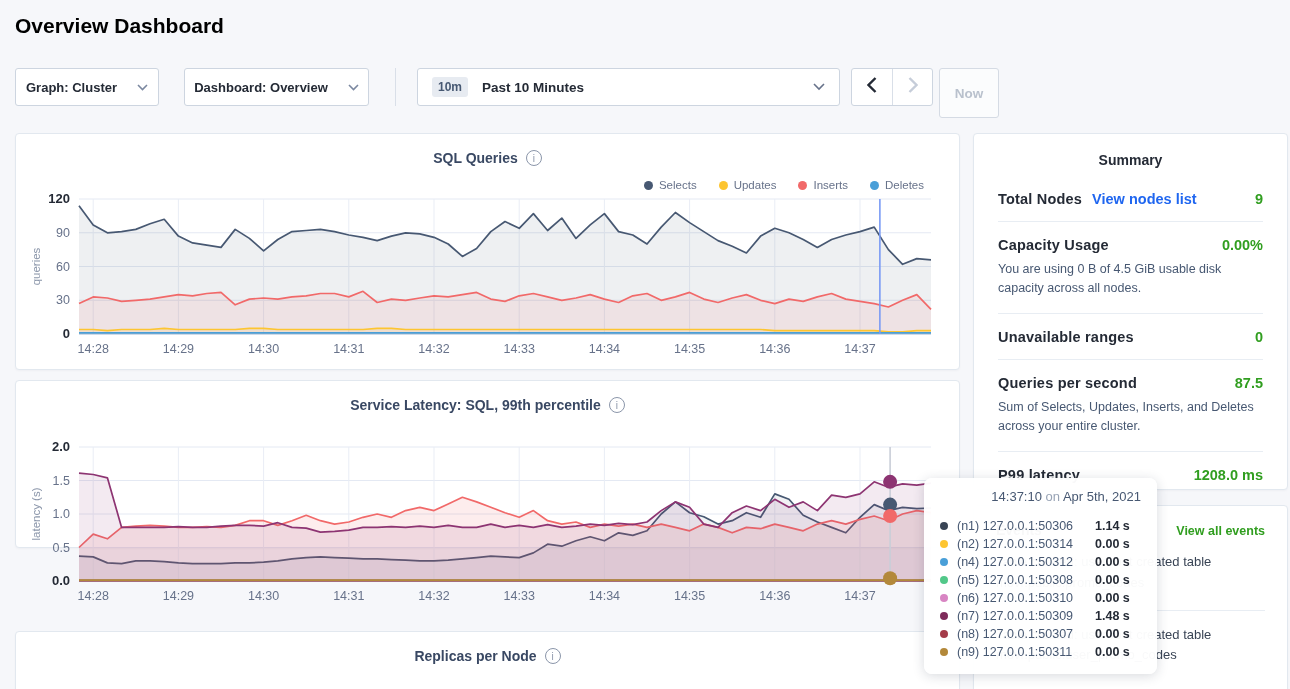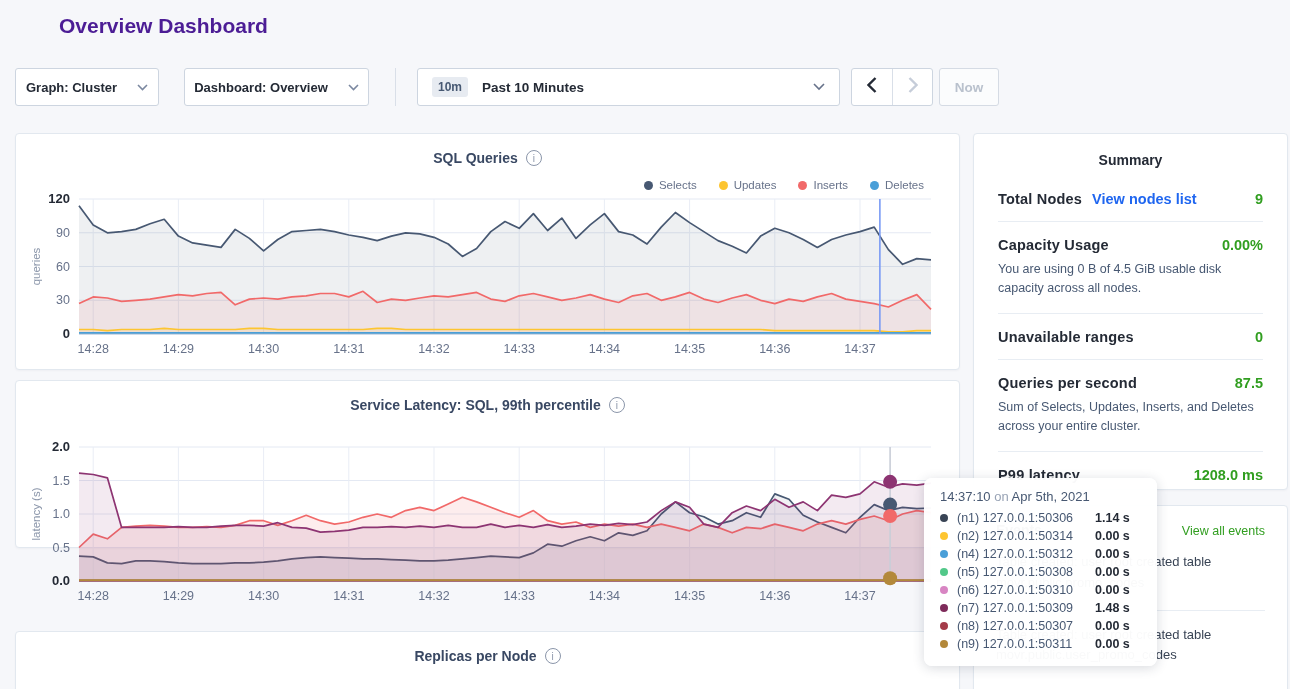--- a/index.html
+++ b/index.html
@@ -1,34 +1,34 @@
 <!DOCTYPE html>
 <html><head>
 <meta charset="utf-8">
 <style>
   * { margin:0; padding:0; box-sizing:border-box; }
   html,body { width:1290px; height:689px; overflow:hidden; }
   body { font-family:"Liberation Sans", sans-serif; background:#f6f7fa; color:#242a35; }
   #app { position:relative; width:1290px; height:689px; }
 
-  .page-title { position:absolute; left:15px; top:14px; font-size:21px; font-weight:600; color:#4c1d95;margin-left:44px; }
+  .page-title { position:absolute; left:15px; top:14px; font-size:21px; font-weight:600; color:#000000; }
 
   
   .tbtn { position:absolute; top:68px; height:38px; background:#fff; border:1px solid #cdd5e0; border-radius:3px;
           display:flex; align-items:center; justify-content:center; gap:20px; font-size:13px; font-weight:700; color:#242a35; cursor:pointer; }
   .chev { display:inline-flex; }
   .toolbar-divider { position:absolute; left:395px; top:68px; width:1px; height:38px; background:#d9dfe8; }
   .time-select { position:absolute; left:417px; top:68px; width:423px; height:38px; background:#fff; border:1px solid #cdd5e0; border-radius:3px;
                  display:flex; align-items:center; padding:0 14px; cursor:pointer; }
   .time-badge { background:#e7ebf1; border-radius:3px; font-size:12px; font-weight:700; color:#475872; padding:3px 6px; margin-right:14px; }
   .time-label { font-size:13.5px; font-weight:700; color:#242a35; flex:1; }
   .arrow-group { position:absolute; left:851px; top:68px; height:38px; display:flex; border:1px solid #cdd5e0; border-radius:3px; background:#fff; overflow:hidden; }
   .arrow-btn { width:40px; display:flex; align-items:center; justify-content:center; cursor:pointer; }
   .arrow-btn + .arrow-btn { border-left:1px solid #d9dfe8; }
-  .now-btn { position:absolute; left:939px; top:68px; width:60px; height:38px; border:1px solid #d5dbe4; border-radius:3px;
+  .now-btn { position:absolute; left:939px; top:68px; width:60px; height:50px; border:1px solid #d5dbe4; border-radius:3px;
              background:rgba(255,255,255,.6); color:#b9c1cd; font-size:13.5px; font-weight:700;
              display:flex; align-items:center; justify-content:center; }
 
   .card { position:absolute; background:#fff; border:1px solid #e2e8ef; border-radius:4px; box-shadow:0 1px 2px rgba(50,60,80,.04); }
   #card-sql      { left:15px; top:133px; width:945px; height:237px;text-align:center; }
   #card-latency  { left:15px; top:380px; width:945px; height:168px; }
   #card-replicas { left:15px; top:631px; width:945px; height:120px; }
   #card-summary  { left:973px; top:133px; width:315px; height:357px; }
   #card-events   { left:973px; top:505px; width:315px; height:230px; }
 
@@ -49,28 +49,28 @@
   .sum-head { display:flex; align-items:flex-end; gap:10px; }
   .sum-label { font-size:14.5px; font-weight:700; color:#242a35; letter-spacing:.2px; }
   .sum-link { font-size:14.5px; font-weight:700; color:#1f66f0; cursor:pointer; }
   .sum-value { margin-left:auto; font-size:14.5px; font-weight:700; color:#319e20; }
   .sum-desc { margin-top:7px; font-size:12.5px; color:#475872; line-height:1.55; }
 
   
   #card-events { padding:16px 22px; }
   .events-head { display:flex; align-items:baseline; }
   .events-title { font-size:14px; font-weight:700; color:#242a35; }
-  .events-link { margin-left:auto; font-size:12.5px; font-weight:400; color:#319e20; cursor:pointer; }
+  .events-link { margin-left:auto; font-size:12.5px; font-weight:700; color:#319e20; cursor:pointer; }
   .event-item { padding:14px 0 16px; font-size:13px; color:#394455; line-height:1.6; border-bottom:1px solid #e8edf3; }
   .event-item:last-child { border-bottom:none; }
 
   
   .tooltip { position:absolute; left:924px; top:478px; width:233px; background:rgba(255,255,255,.97);
              border-radius:8px; box-shadow:0 2px 12px rgba(40,50,70,.18); padding:11px 16px 13px; z-index:50; }
-  .tt-head { font-size:13px; color:#475872; margin-bottom:5px; }
+  .tt-head { font-size:13px; color:#475872; margin-bottom:13px;text-align:right; }
   .tt-on { color:#98a3b5; }
   .tt-row { display:flex; align-items:center; height:18px; font-size:12.5px; }
   .tt-dot { width:8px; height:8px; border-radius:50%; margin-right:9px; flex:none; }
   .tt-label { color:#475872; width:138px; }
   .tt-value { font-weight:700; color:#242a35; }
 </style>
 </head>
 <body>
 
 <div id="app">

